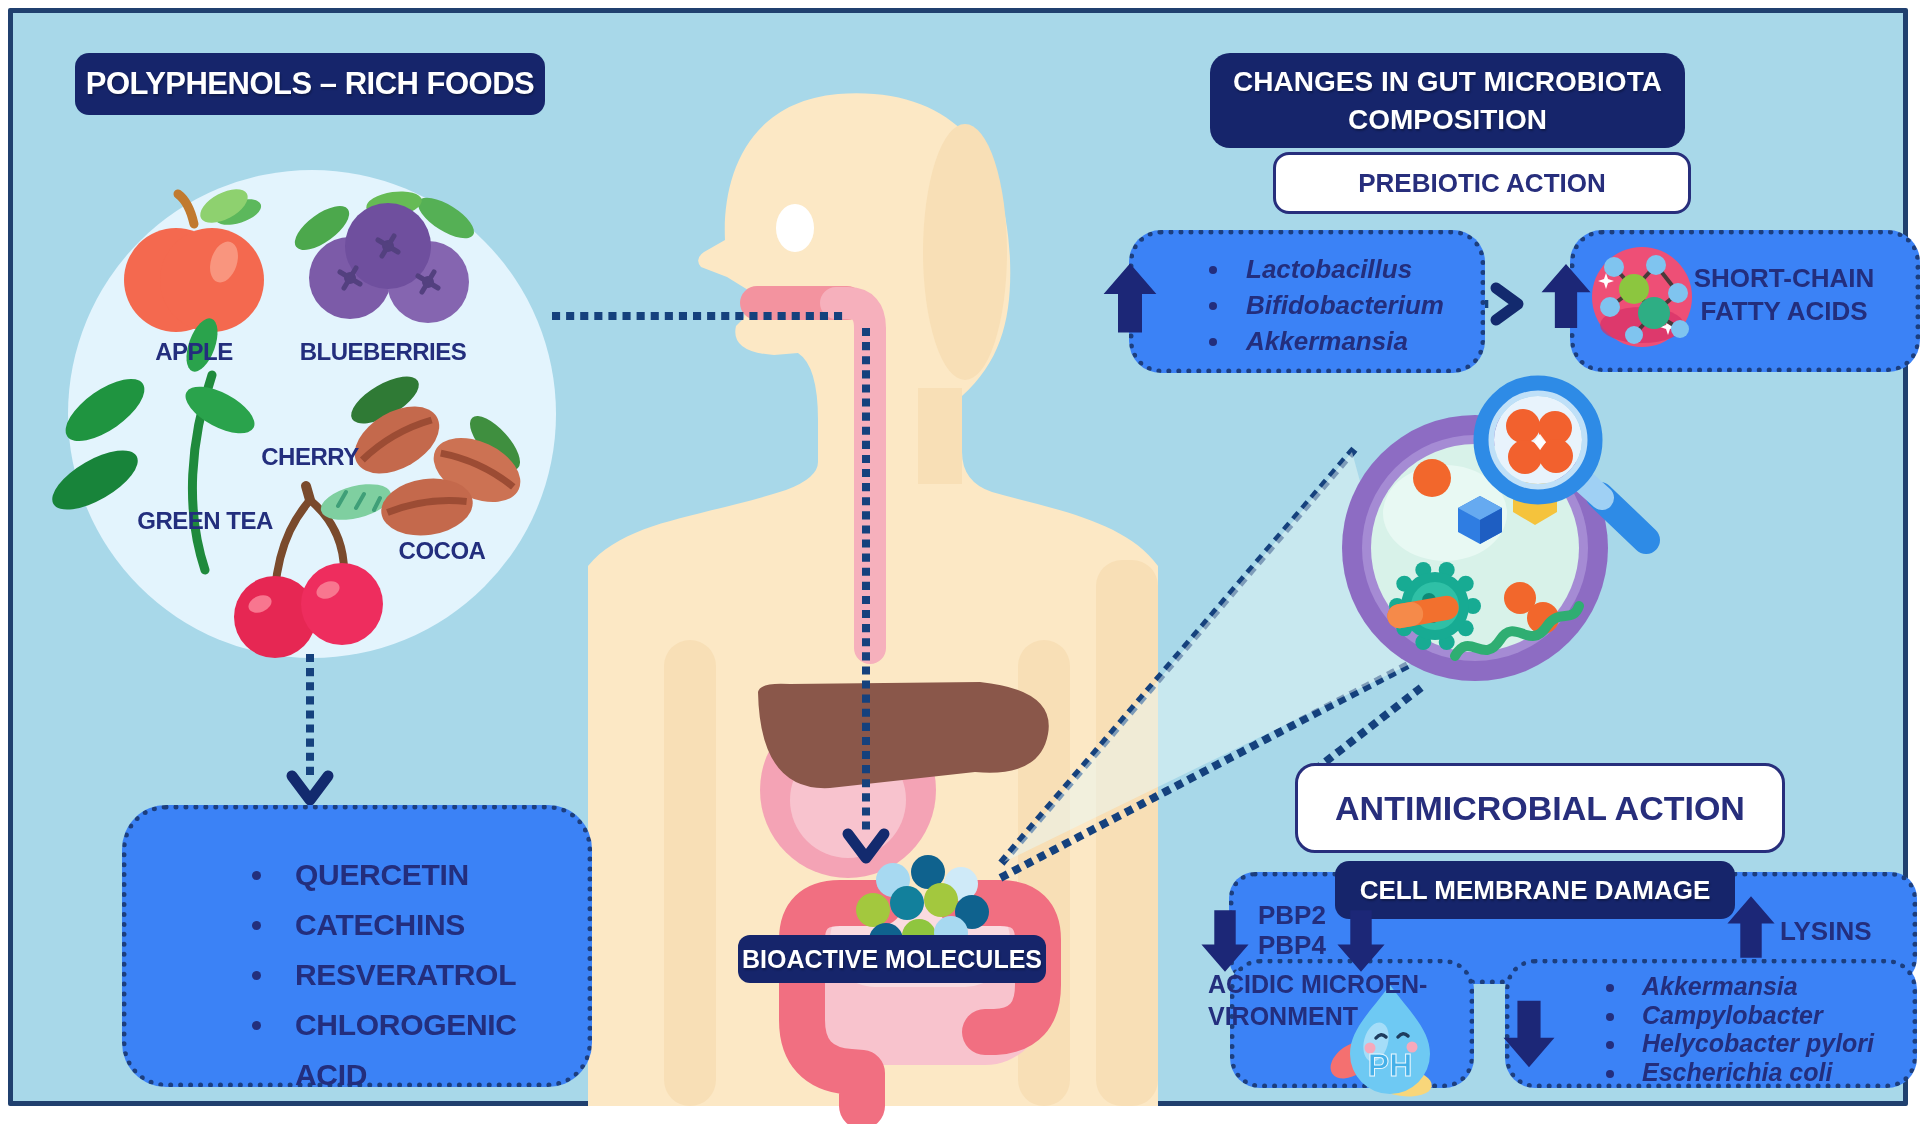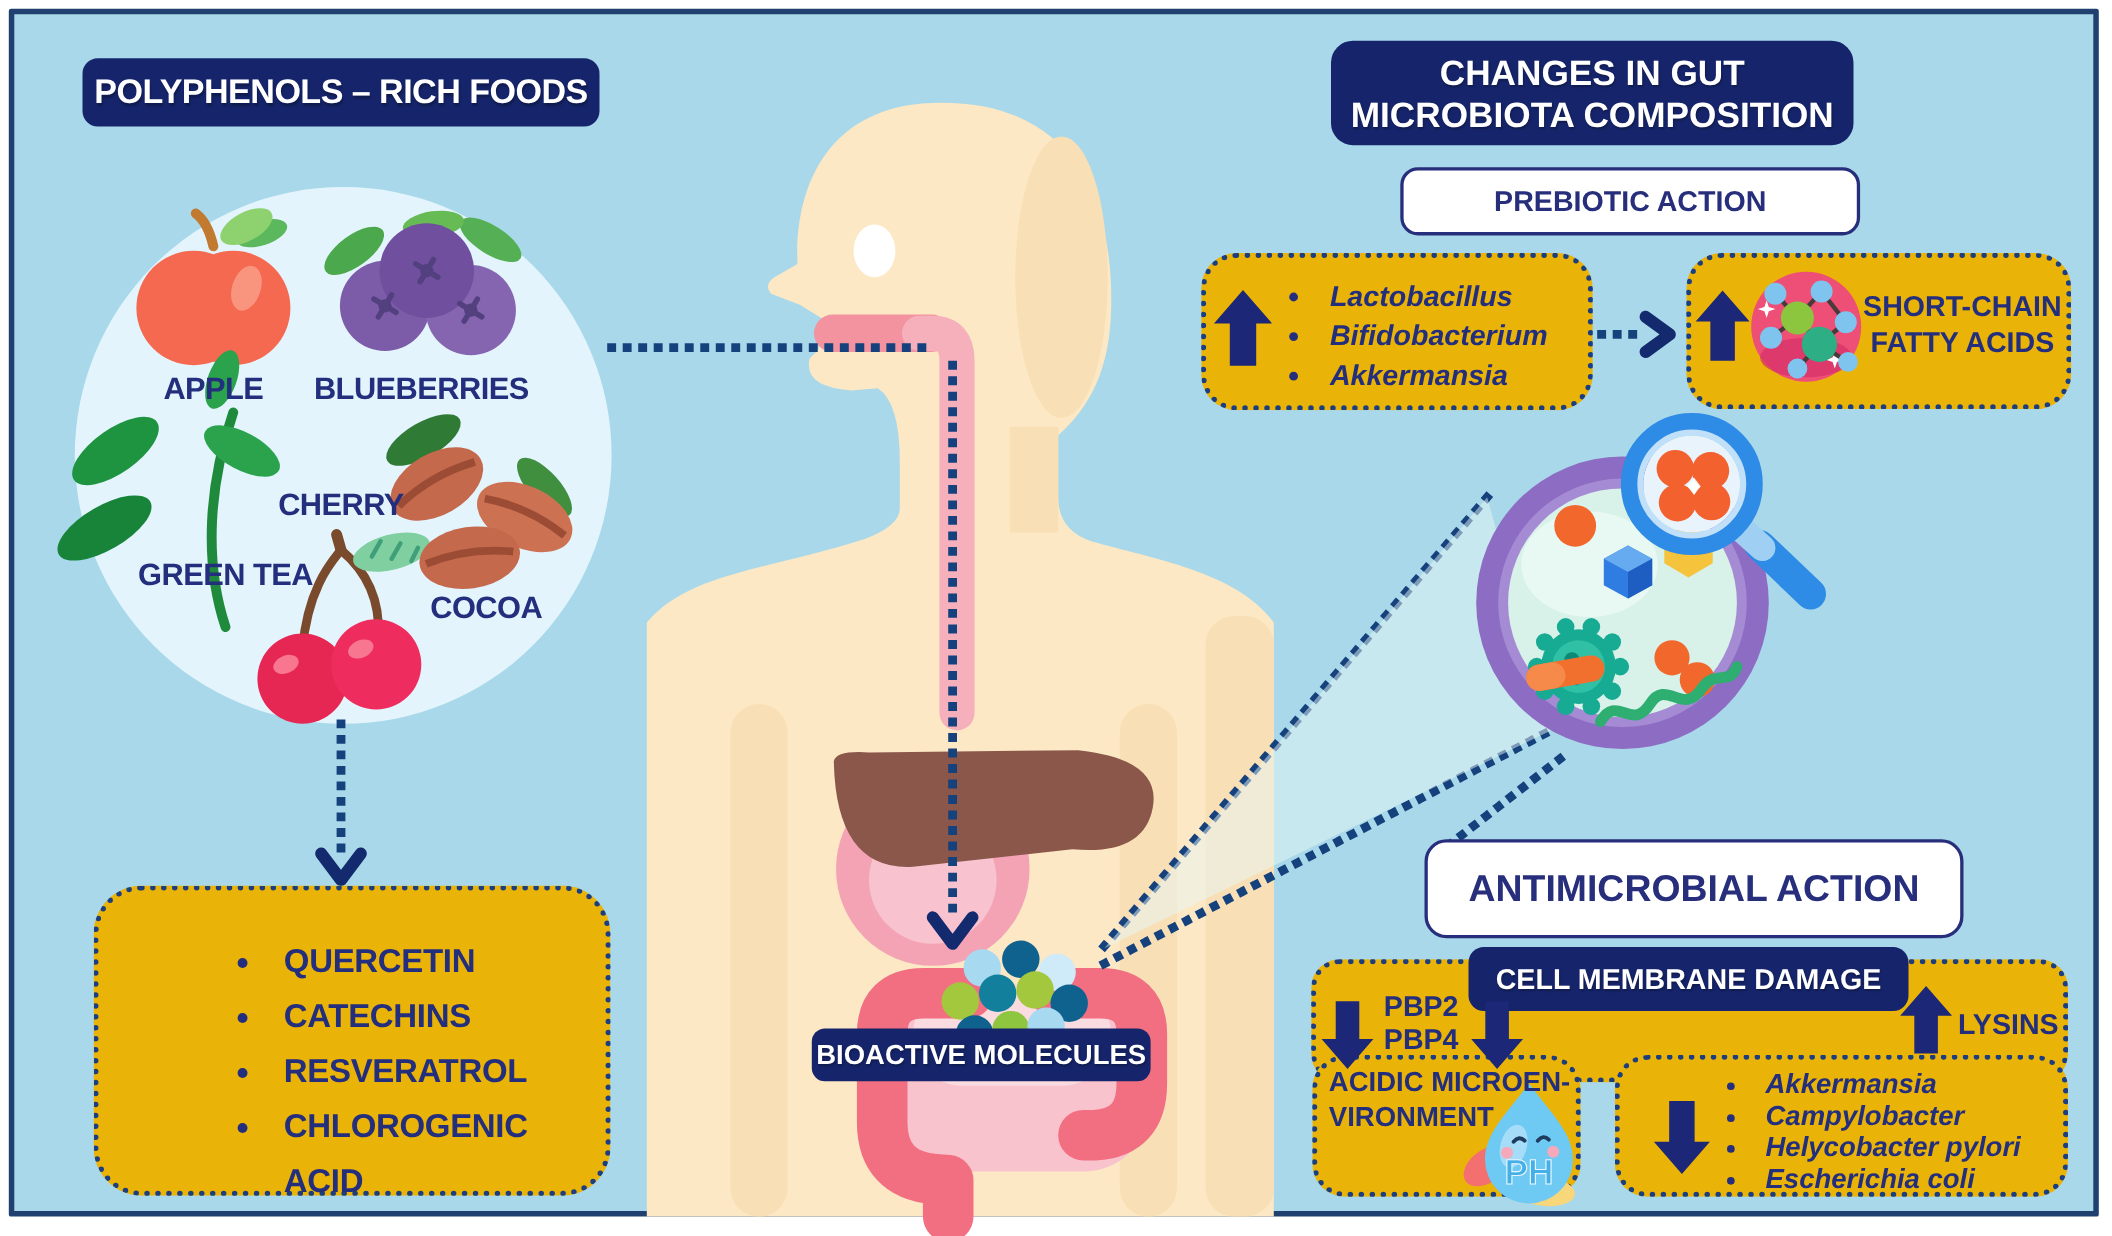--- a/index.html
+++ b/index.html
@@ -7,28 +7,28 @@
   #stage { position:relative; width:1920px; height:1124px; background:#ffffff; overflow:hidden; }
   .frame { position:absolute; left:8px; top:8px; width:1900px; height:1098px;
            background:#a8d8e9; border:5px solid #20406f; border-radius:2px; }
   svg.art { position:absolute; left:0; top:0; z-index:1; pointer-events:none; }
   svg.art2 { position:absolute; left:0; top:0; z-index:4; pointer-events:none; }
   .abs { position:absolute; z-index:3; }
   .navy-box { background:#16256b; color:#ffffff; display:flex; align-items:center; justify-content:center;
               text-align:center; font-weight:bold; text-shadow:1px 2px 2px rgba(0,0,0,0.28);margin-top:13px; }
   .white-box { background:#ffffff; border:3px solid #272e7c; color:#272e7c; display:flex; align-items:center;
                justify-content:center; text-align:center; font-weight:bold; }
-  .dotted-box { background:#eab308; border:5px dotted #1c3e7e; }
+  .dotted-box { background:#3b82f6; border:5px dotted #1c3e7e;margin-left:37px; }
   .navy-text { color:#232e7d; font-weight:bold; }
   ul { list-style:disc; }
   li::marker { color:#232e7d; }
   li { color:#232e7d; font-weight:bold; }
   .italic li { font-style:italic; }
   .food-label { position:absolute; z-index:3; width:200px; text-align:center; font-weight:bold;
-                color:#232e7d; font-size:28px; letter-spacing:-0.5px; }
+                color:#232e7d; font-size:24px; letter-spacing:-0.5px; }
   .block-arrow { position:absolute; z-index:5; }
 </style>
 </head>
 <body>
 
 <div id="stage">
   <div class="frame"></div>
 
   <svg class="art" width="1920" height="1124" viewBox="0 0 1920 1124">
 
@@ -217,21 +217,21 @@
       <li style="padding-left:18px;">CATECHINS</li>
       <li style="padding-left:18px;">RESVERATROL</li>
       <li style="padding-left:18px;">CHLOROGENIC ACID</li>
     </ul>
   </div>
 
   <div class="abs navy-box" style="left:738px; top:922px; width:308px; height:48px; border-radius:12px; font-size:25px; white-space:nowrap;">
     <span>BIOACTIVE MOLECULES</span>
   </div>
 
-  <div class="abs navy-box" style="left:1210px; top:24px; width:475px; height:95px; border-radius:20px; font-size:32px; line-height:38px; padding:0 10px;">
+  <div class="abs navy-box" style="left:1210px; top:40px; width:475px; height:95px; border-radius:20px; font-size:28px; line-height:38px; padding:0 10px;">
     <span>CHANGES IN GUT MICROBIOTA COMPOSITION</span>
   </div>
 
   <div class="abs white-box" style="left:1273px; top:152px; width:418px; height:62px; border-radius:16px; font-size:26px;">
     <span>PREBIOTIC ACTION</span>
   </div>
 
   <div class="abs dotted-box" style="left:1092px; top:230px; width:356px; height:143px; border-radius:32px;">
     <ul class="italic" style="padding:16px 0 0 98px; font-size:26px; line-height:36px;">
       <li style="padding-left:14px;">Lactobacillus</li>

